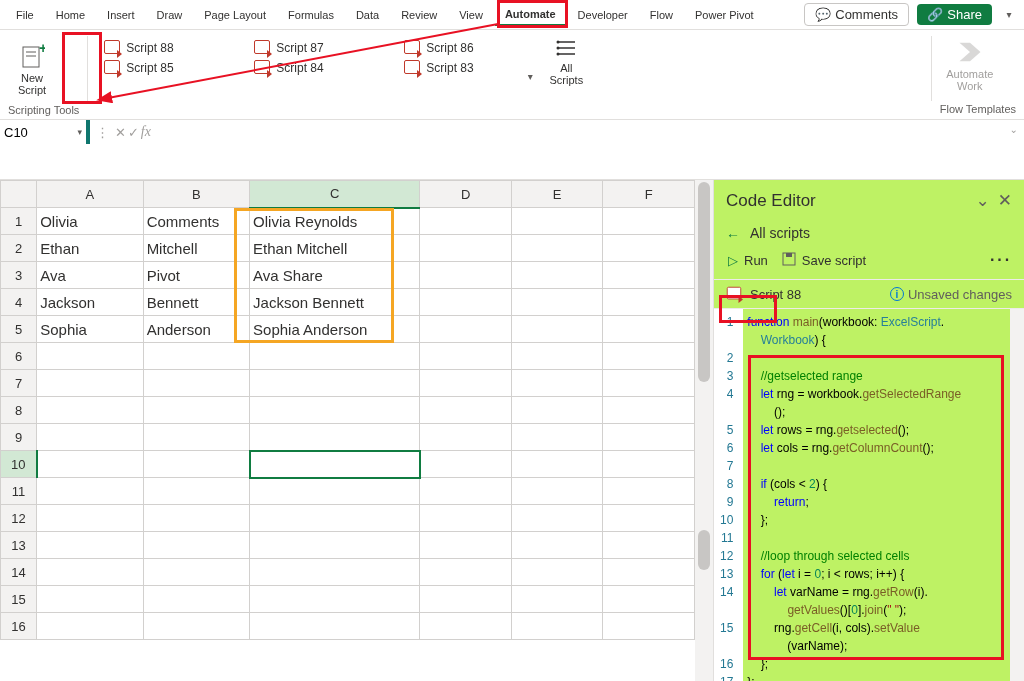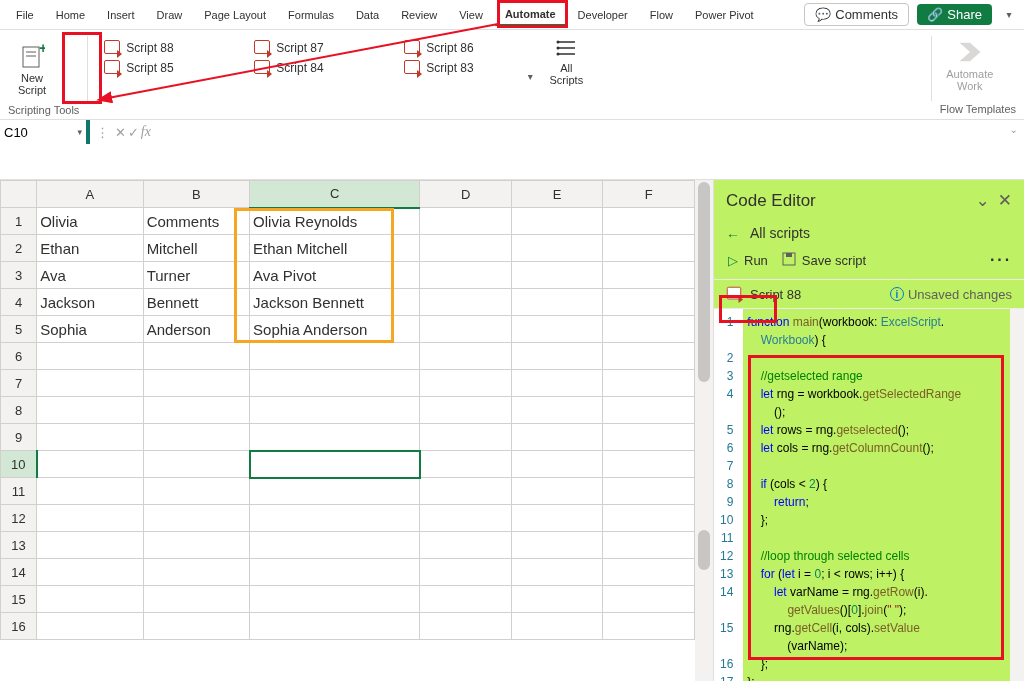--- a/index.html
+++ b/index.html
@@ -267,22 +267,22 @@
             <td>Ethan</td>
             <td>Mitchell</td>
             <td>Ethan Mitchell</td>
             <td></td>
             <td></td>
             <td></td>
           </tr>
           <tr>
             <th>3</th>
             <td>Ava</td>
-            <td>Turner</td>
-            <td>Ava Pivot</td>
+            <td>Pivot</td>
+            <td>Ava Share</td>
             <td></td>
             <td></td>
             <td></td>
           </tr>
           <tr>
             <th>4</th>
             <td>Jackson</td>
             <td>Bennett</td>
             <td>Jackson Bennett</td>
             <td></td>

